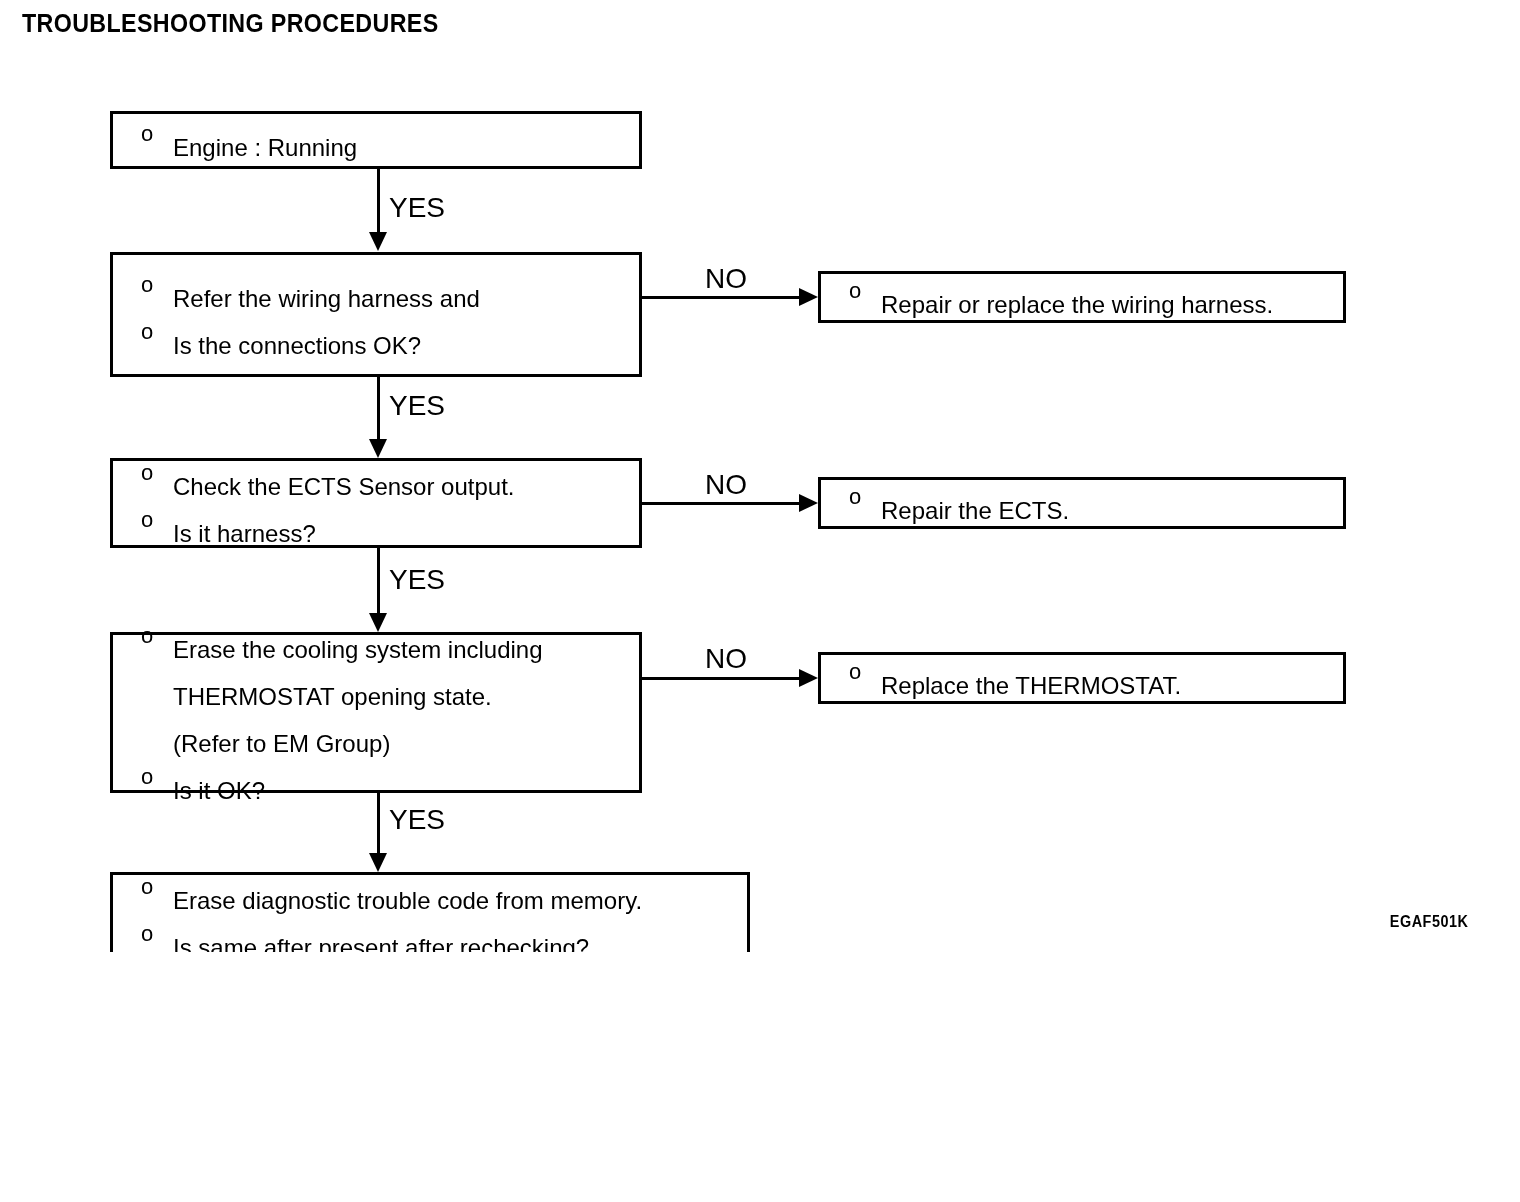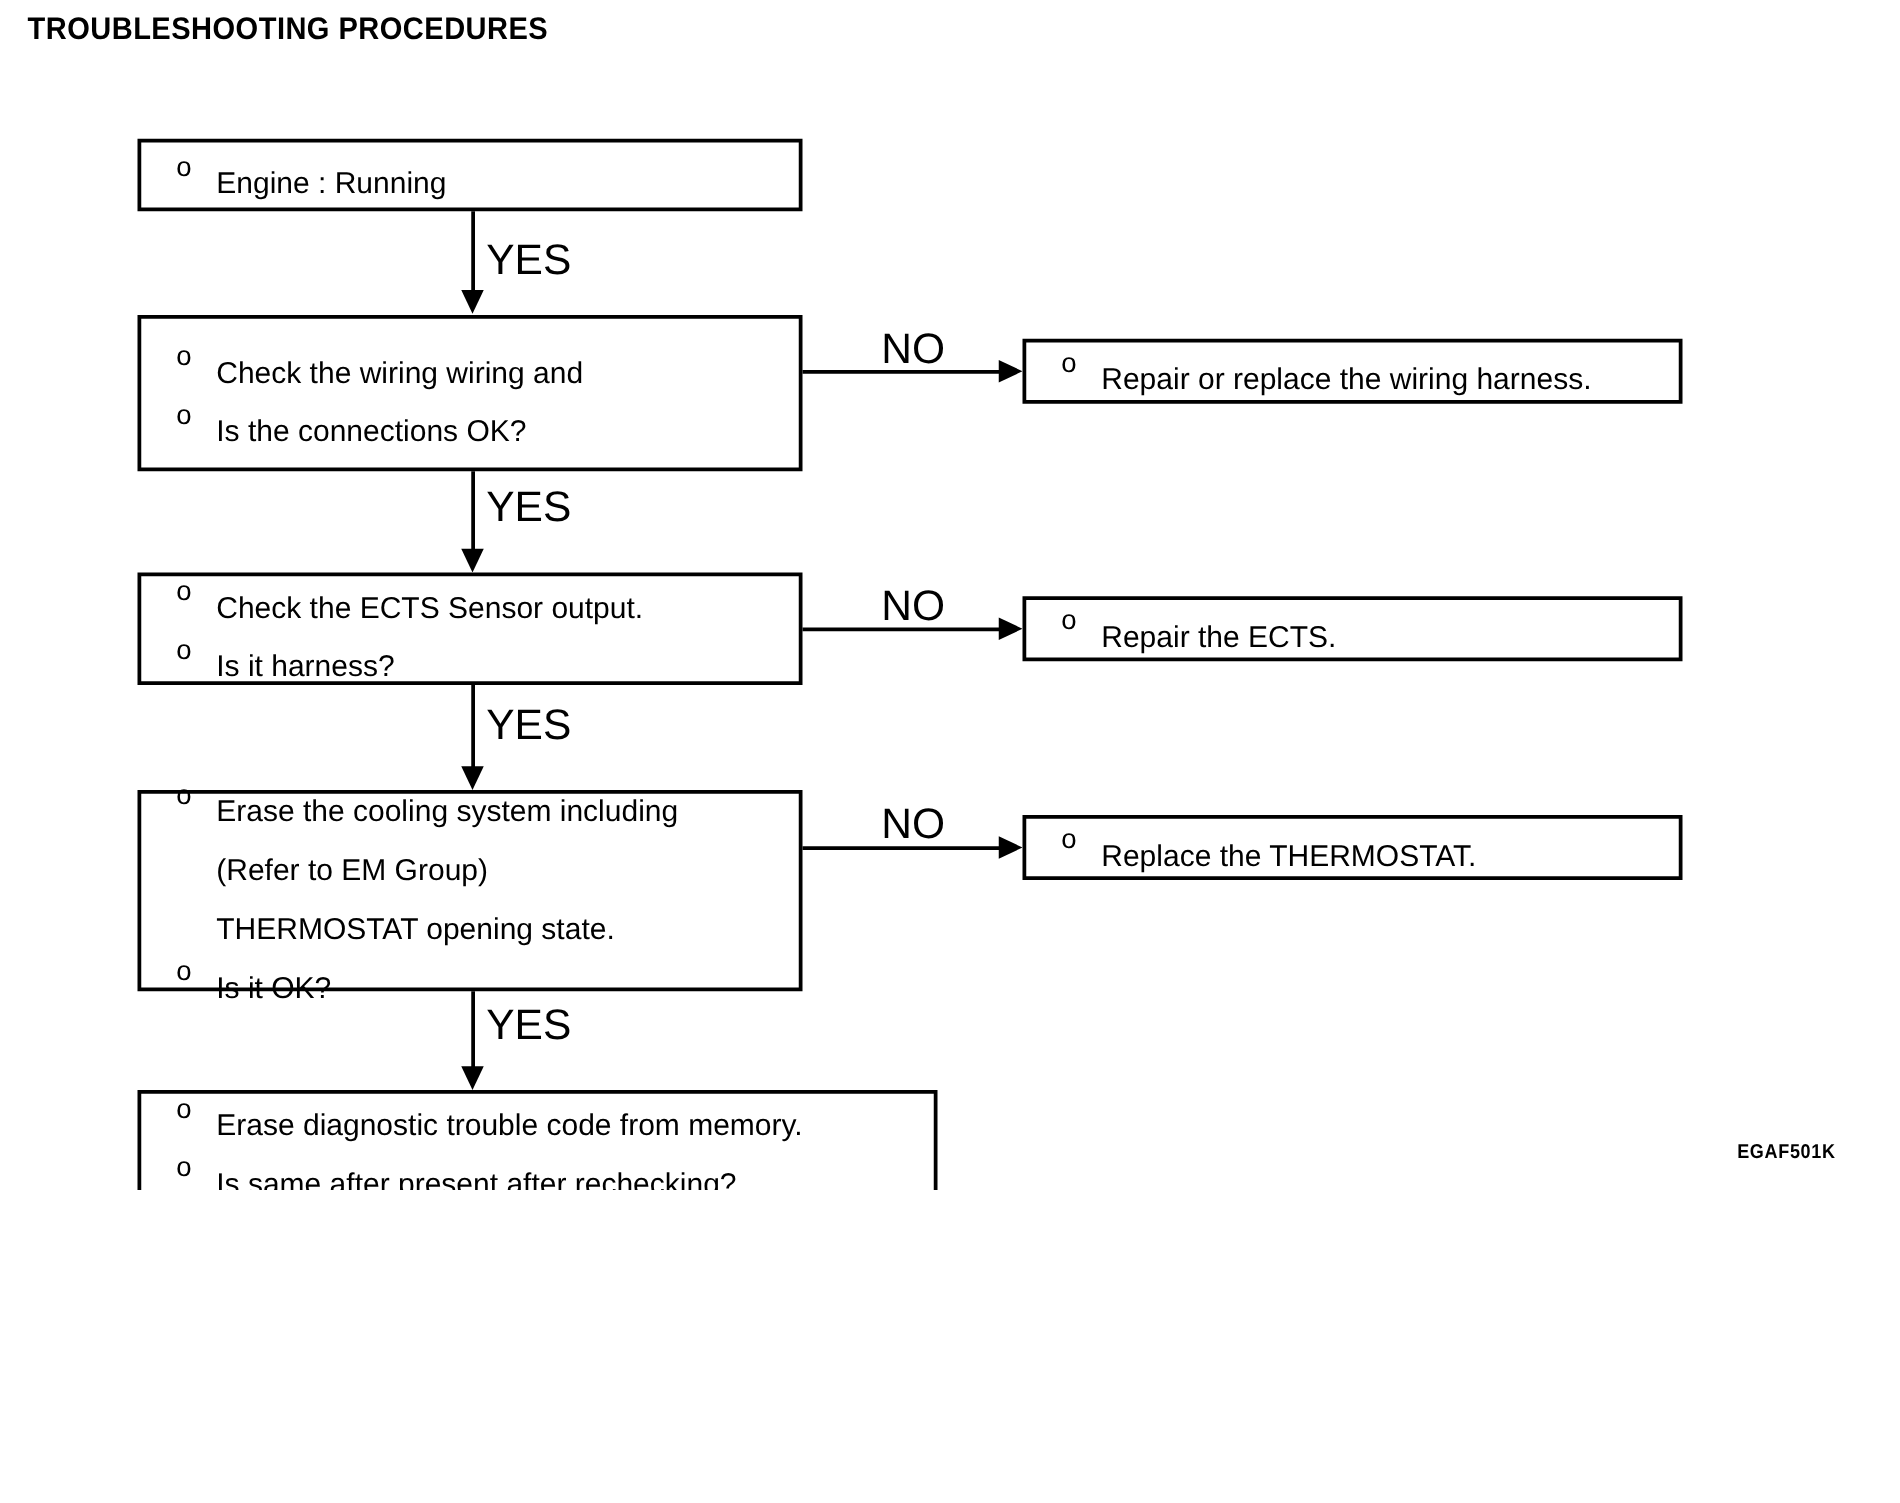--- a/index.html
+++ b/index.html
@@ -81,21 +81,21 @@
   .arrow-right {
     position: absolute;
     width: 0;
     height: 0;
     border-top: 9px solid transparent;
     border-bottom: 9px solid transparent;
     border-left: 19px solid #000000;
   }
   .edge-label {
     position: absolute;
-    font-size: 34px;
+    font-size: 28px;
     line-height: 28px;
     white-space: nowrap;
   }
   #footer-code {
     position: absolute;
     right: 52px;
     bottom: 21px;
     font-size: 16px;
     font-weight: bold;
     letter-spacing: 0.6px;
@@ -121,21 +121,21 @@
   </div>
 
   <div class="vline" style="left:377px; top:169px; height:64px;"></div>
   <div class="arrow-down" style="left:369px; top:232px;"></div>
   <div class="edge-label" style="left:389px; top:194px;">YES</div>
 
   <div class="node" style="left:110px; top:252px; width:532px; height:125px;">
     <div class="node-lines">
       <div class="line">
         <span class="bullet">o</span>
-        <span class="line-text">Check the wiring wiring and</span>
+        <span class="line-text">Refer the wiring harness and</span>
       </div>
       <div class="line">
         <span class="bullet">o</span>
         <span class="line-text">Is the connections OK?</span>
       </div>
     </div>
   </div>
 
   <div class="hline" style="left:642px; top:296px; width:158px;"></div>
   <div class="arrow-right" style="left:799px; top:288px;"></div>
@@ -185,25 +185,25 @@
   <div class="edge-label" style="left:389px; top:566px;">YES</div>
 
   <div class="node" style="left:110px; top:632px; width:532px; height:161px;">
     <div class="node-lines">
       <div class="line">
         <span class="bullet">o</span>
         <span class="line-text">Erase the cooling system including</span>
       </div>
       <div class="line cont">
         <span class="bullet">o</span>
+        <span class="line-text">THERMOSTAT opening state.</span>
+      </div>
+      <div class="line cont">
+        <span class="bullet">o</span>
         <span class="line-text">(Refer to EM Group)</span>
-      </div>
-      <div class="line cont">
-        <span class="bullet">o</span>
-        <span class="line-text">THERMOSTAT opening state.</span>
       </div>
       <div class="line">
         <span class="bullet">o</span>
         <span class="line-text">Is it OK?</span>
       </div>
     </div>
   </div>
 
   <div class="hline" style="left:642px; top:677px; width:158px;"></div>
   <div class="arrow-right" style="left:799px; top:669px;"></div>

